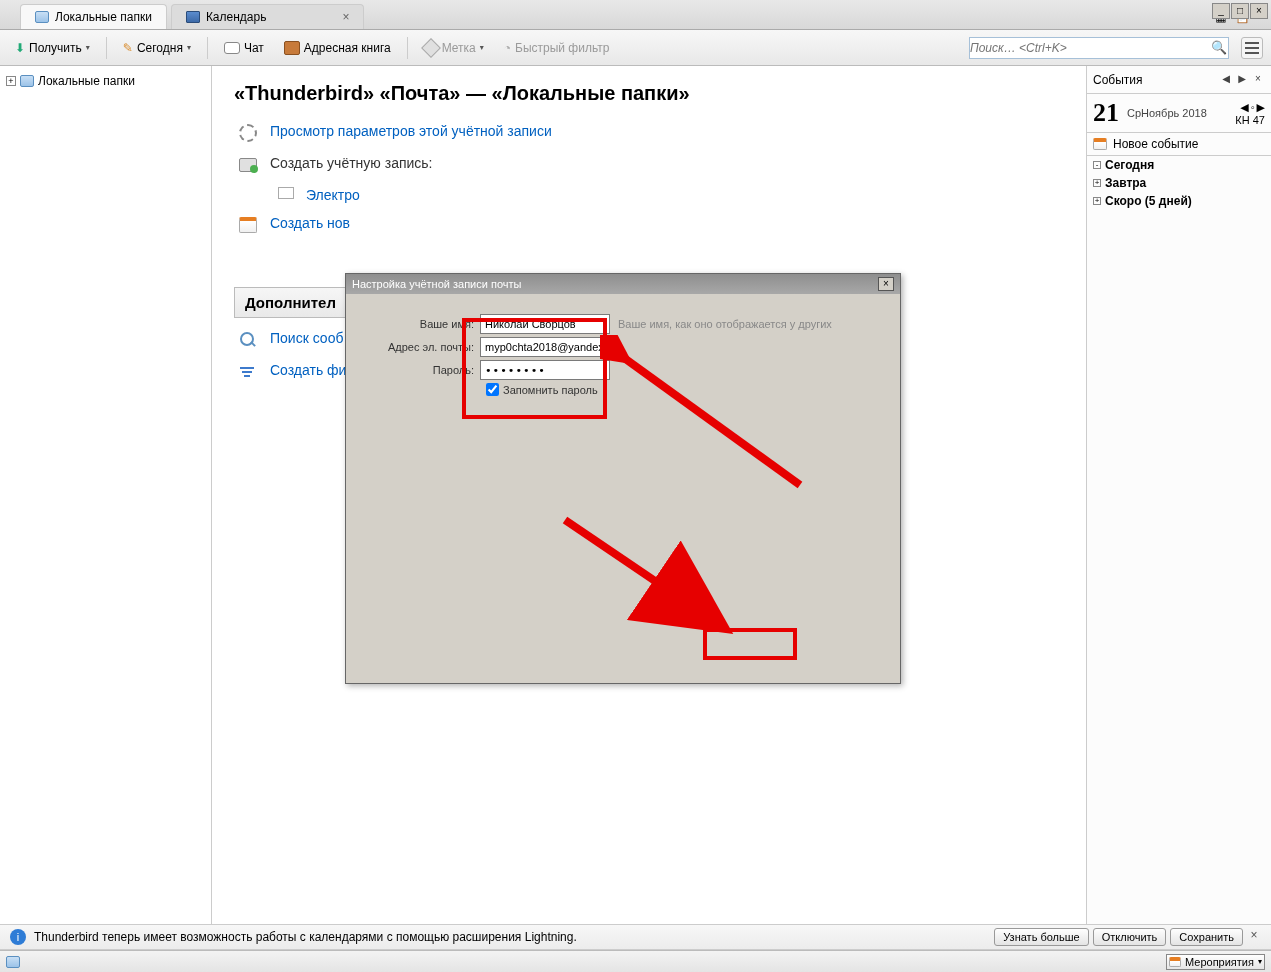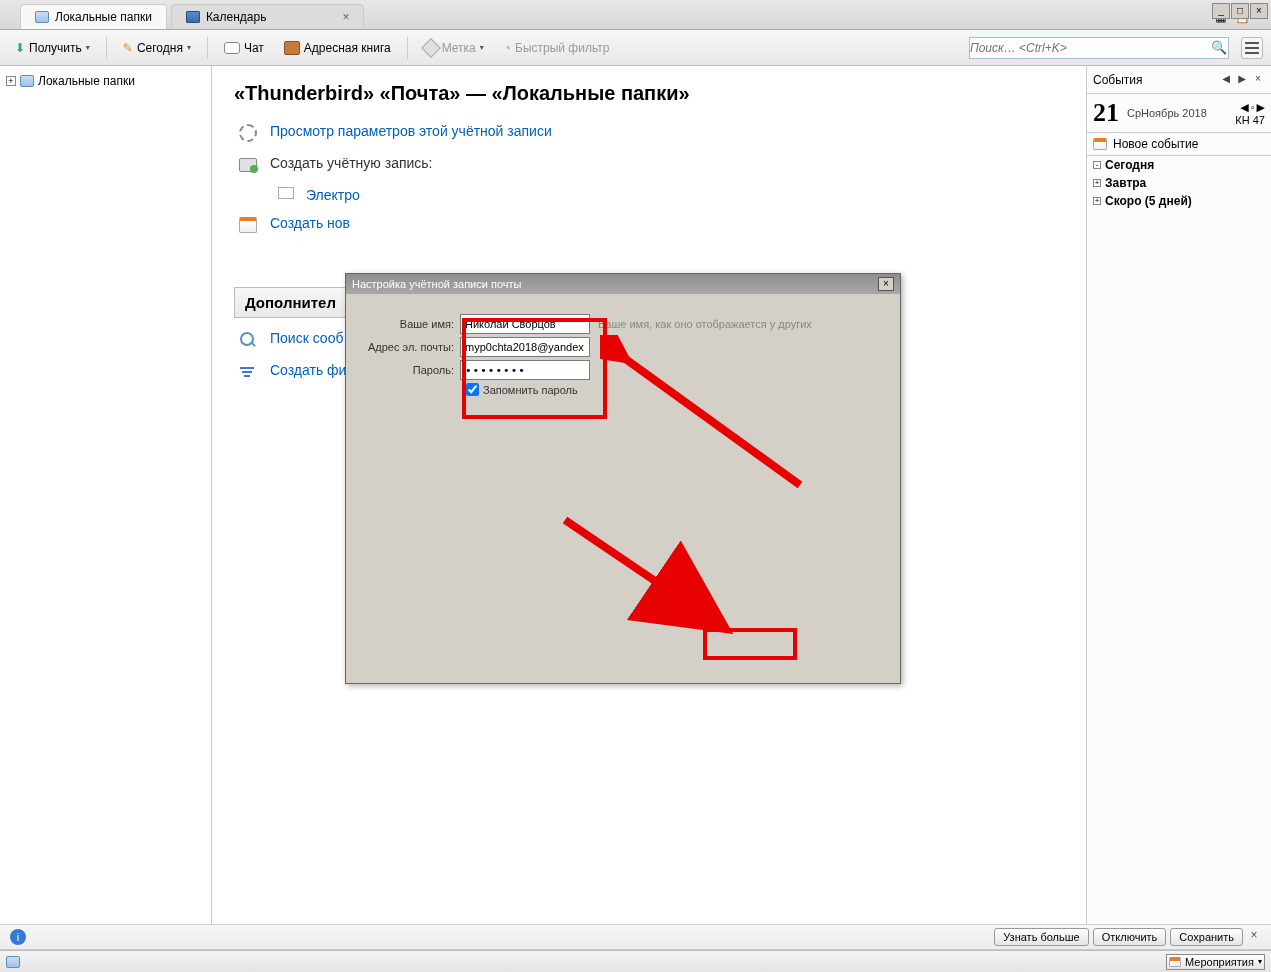--- a/index.html
+++ b/index.html
@@ -65,21 +65,21 @@
 
 
 .statusbar { height: 22px; background: linear-gradient(#f3f3f3,#e4e4e4); border-top:1px solid #bbb; display:flex; align-items:center; padding:0 6px; }
 .statusbar .right { margin-left:auto; display:flex; align-items:center; gap:4px; }
 .statusbar .mer-btn { border:1px solid #888;background:linear-gradient(#fff,#e6e6e6);padding:1px 2px;font-size:11px;display:flex;align-items:center;gap:4px;cursor:pointer; }
 
 
 .dialog { position: absolute; left: 345px; top: 273px; width: 556px; height: 411px; background: #d4d0c8; border: 1px solid #666; box-shadow: 2px 2px 6px rgba(0,0,0,0.3); z-index: 50; }
 .dialog-title { height: 20px; background: linear-gradient(#8e8e8e,#a8a8a8); color: #fff; font-size: 11px; padding: 0 6px; display:flex; align-items:center; }
 .dialog-title .dx { margin-left:auto; width:16px;height:14px;border:1px solid #555;background:#d4d0c8;color:#000;text-align:center;font-size:10px;line-height:12px;cursor:pointer; }
-.dialog-body { padding: 20px 4px; }
+.dialog-body { padding: 20px 24px; }
 .form-row { display:flex; align-items:center; margin-bottom: 3px; }
 .form-row label { width: 110px; text-align:right; font-size:11px; padding-right:6px; color:#333; }
 .form-row input[type=text],.form-row input[type=password] { width: 130px; height:20px; border:1px solid #7a7a7a; padding:0 4px; font-size:11px; background:#fff; }
 .form-row .hint { font-size:11px; color:#888; margin-left:8px; }
 .form-row.check { padding-left: 116px; }
 .form-row.check label { width:auto; text-align:left; font-size:11px; display:flex;align-items:center;gap:4px; padding:0;}
 .dialog-buttons { position:absolute; bottom:14px; left:16px; right:16px; display:flex; }
 .dlg-btn { font-size:11px; padding:3px 10px; border:1px solid #888; background:linear-gradient(#fefefe,#e0e0e0); cursor:pointer; }
 .dlg-btn.right { margin-left:auto; }
 .dlg-btn + .dlg-btn { margin-left:6px; }
@@ -274,20 +274,21 @@
     </div>
     <div class="event-section">
       <span class="sq">+</span>
       <span style="font-weight:bold;">Скоро (5 дней)</span>
     </div>
   </div>
 </div>
 
 <div class="infobar">
   <span class="info-icon">i</span>
+  <span>Thunderbird теперь имеет возможность работы с календарями с помощью расширения Lightning.</span>
   <div class="btns">
     <button>Узнать больше</button>
     <button>Отключить</button>
     <button>Сохранить</button>
     <span class="close-x">×</span>
   </div>
 </div>
 
 <div class="statusbar">
   <span class="folder-mini-icon" style="cursor:pointer;"></span>

